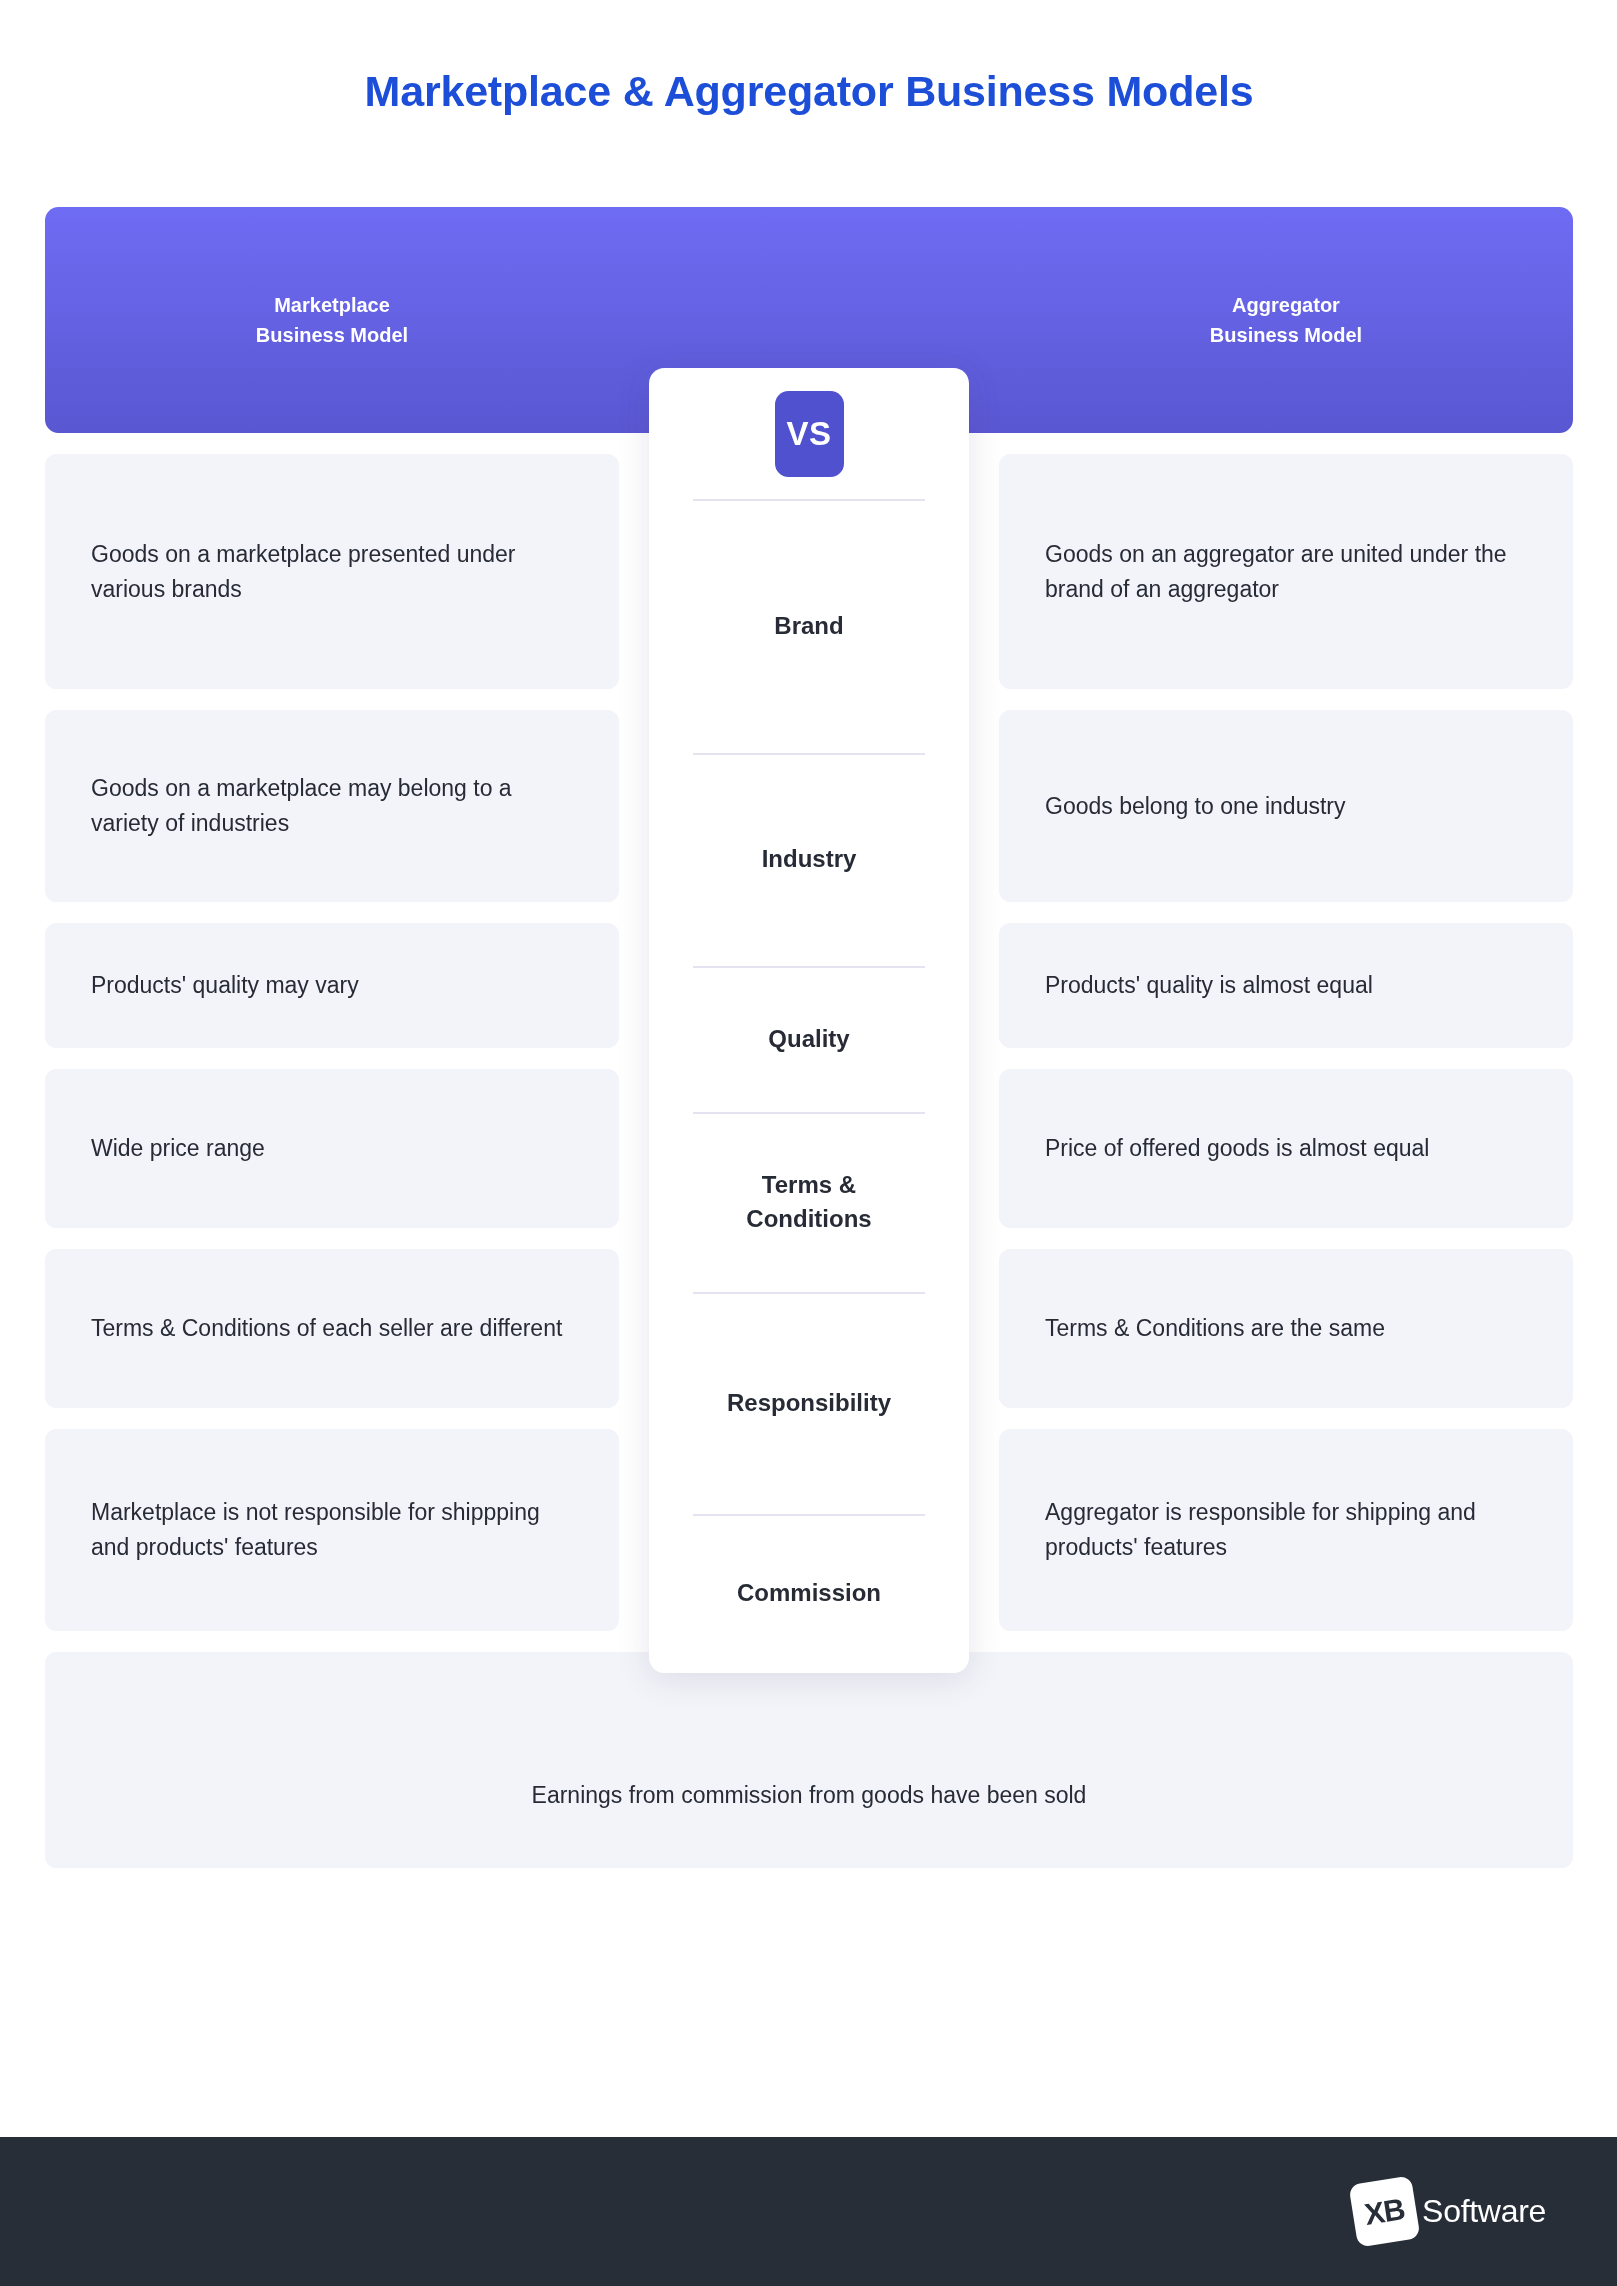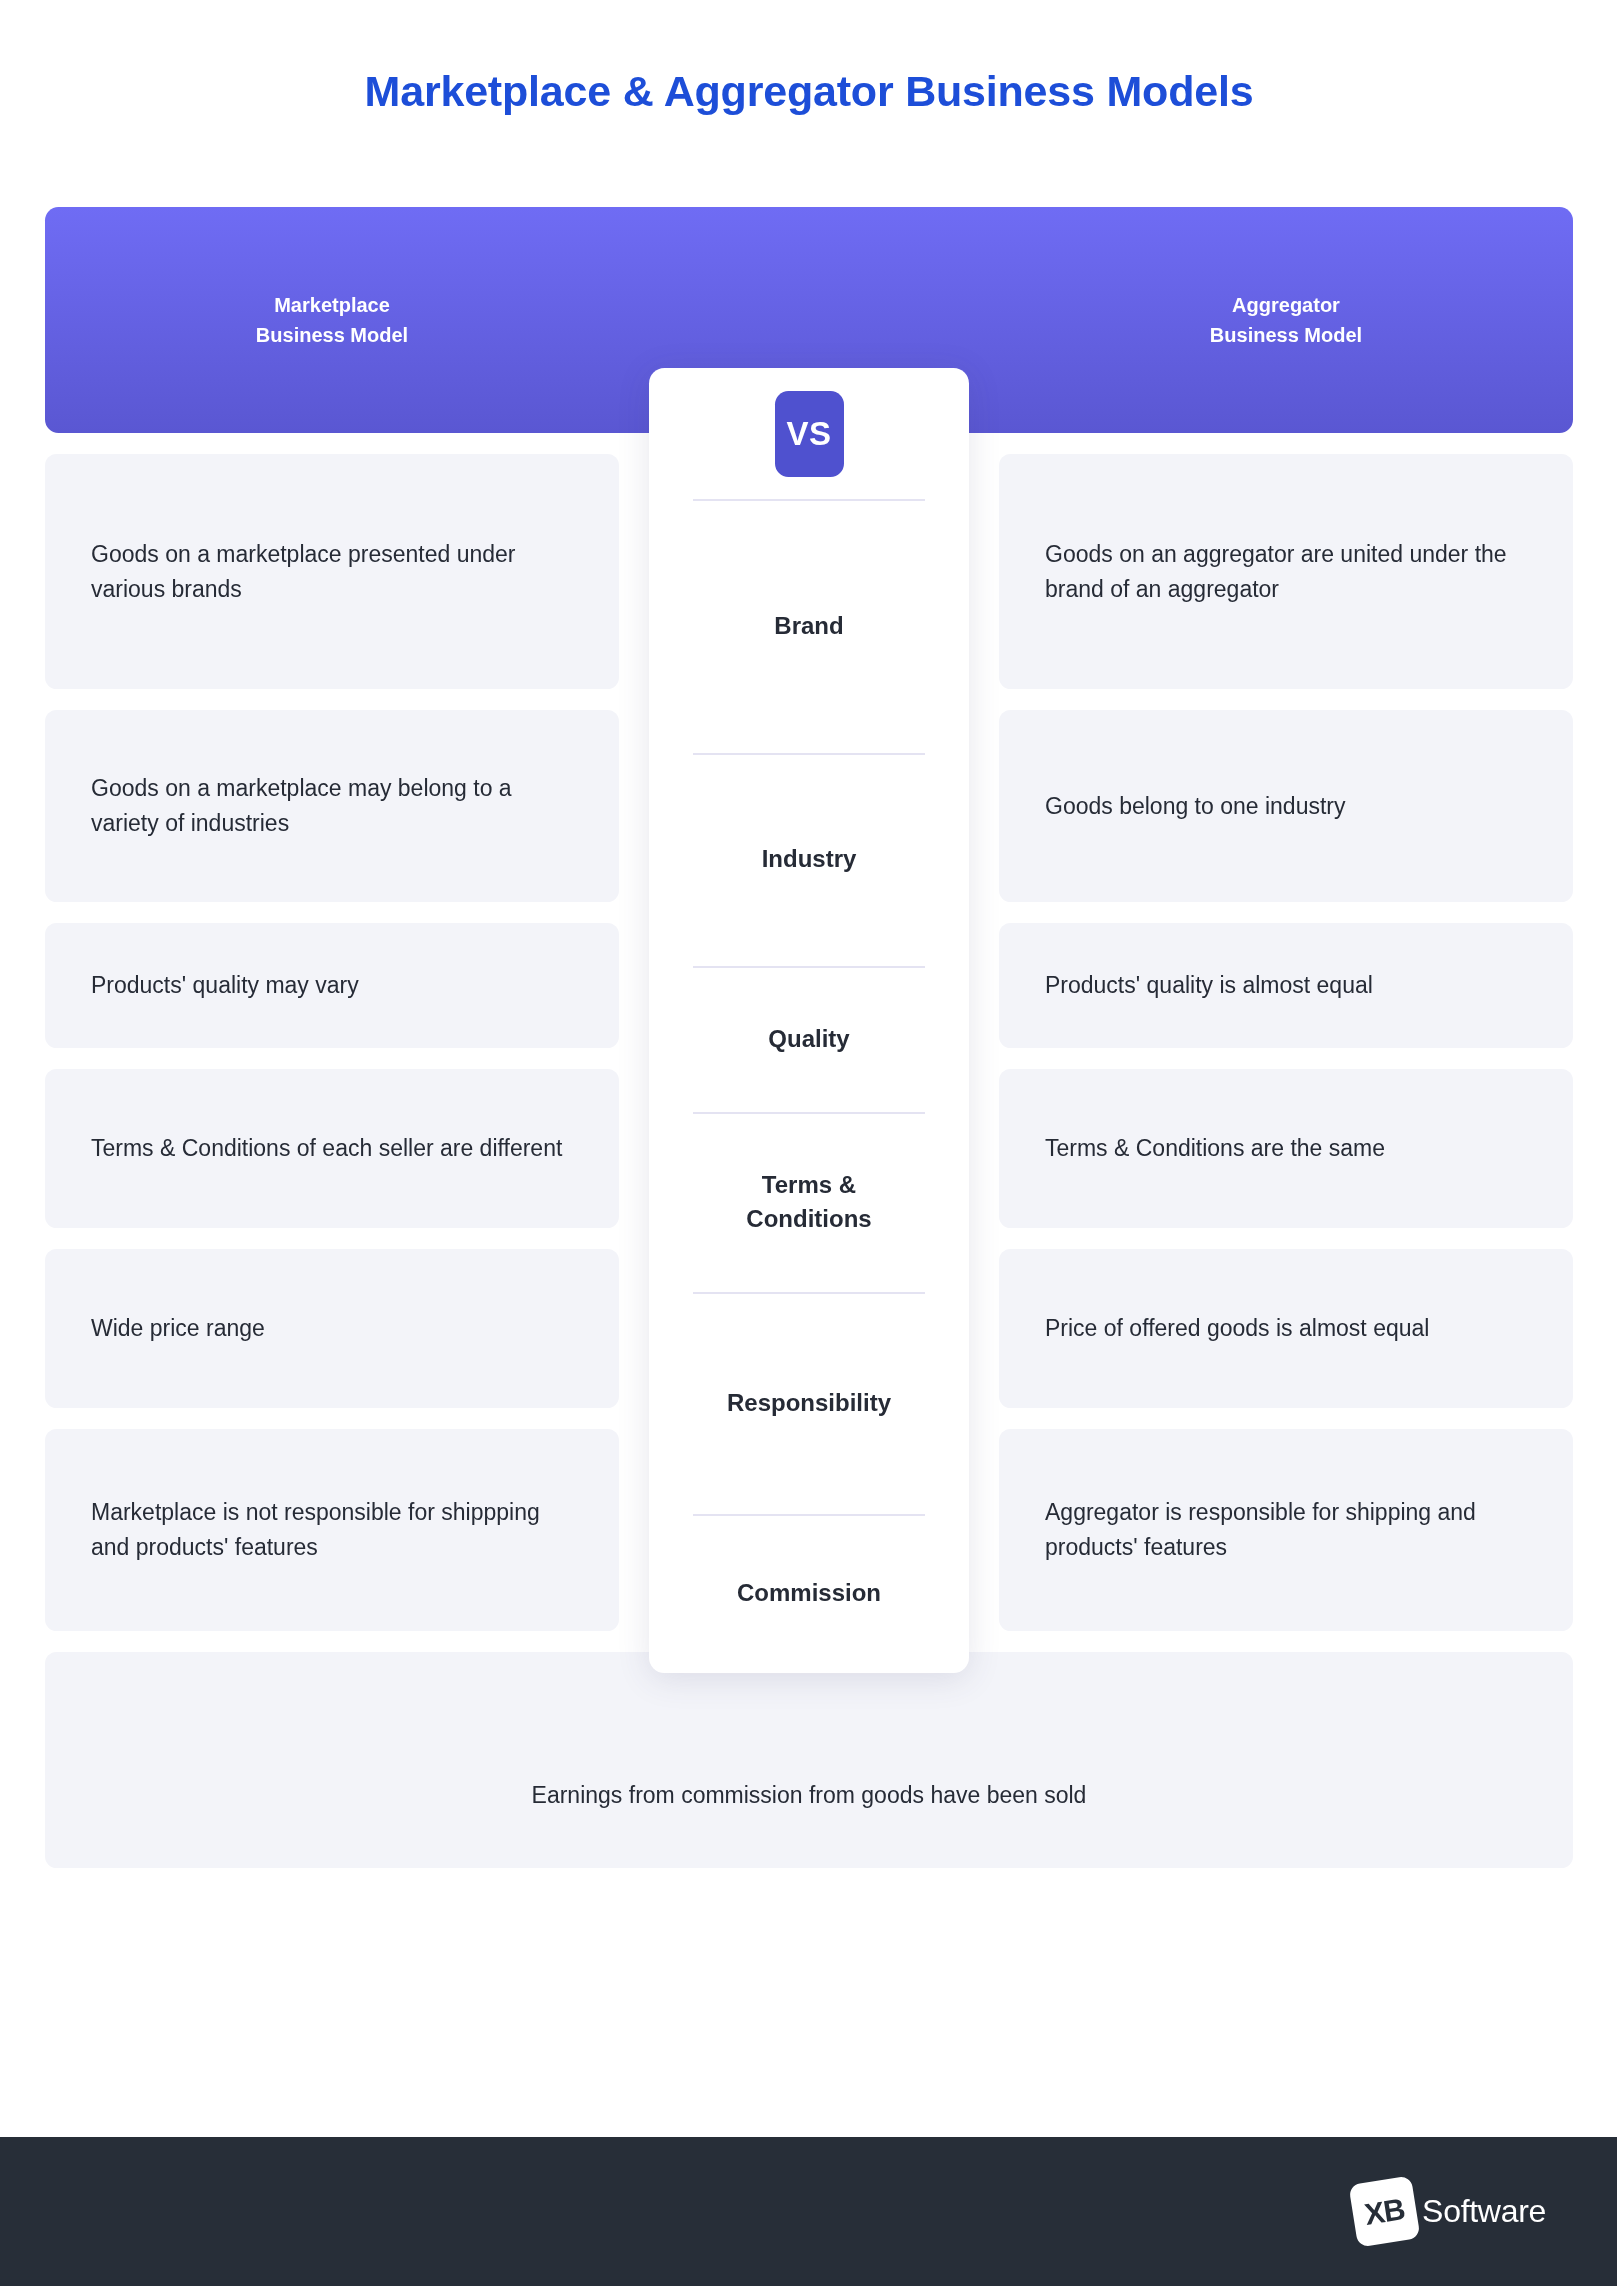--- a/index.html
+++ b/index.html
@@ -259,29 +259,29 @@
         <div class="row-cell right h-ind">Goods belong to one industry</div>
       </div>
 
       <div class="row">
         <div class="row-cell left h-qual">Products' quality may vary</div>
         <div class="row-gap"></div>
         <div class="row-cell right h-qual">Products' quality is almost equal</div>
       </div>
 
       <div class="row">
+        <div class="row-cell left h-price">Wide price range</div>
+        <div class="row-gap"></div>
+        <div class="row-cell right h-price">Price of offered goods is almost equal</div>
+      </div>
+
+      <div class="row">
         <div class="row-cell left h-terms">Terms &amp; Conditions of each seller are different</div>
         <div class="row-gap"></div>
         <div class="row-cell right h-terms">Terms &amp; Conditions are the same</div>
-      </div>
-
-      <div class="row">
-        <div class="row-cell left h-price">Wide price range</div>
-        <div class="row-gap"></div>
-        <div class="row-cell right h-price">Price of offered goods is almost equal</div>
       </div>
 
       <div class="row">
         <div class="row-cell left h-resp">Marketplace is not responsible for shippping and products' features</div>
         <div class="row-gap"></div>
         <div class="row-cell right h-resp">Aggregator is responsible for shipping and products' features</div>
       </div>
 
       <div class="row-full">Earnings from commission from goods have been sold</div>
 

